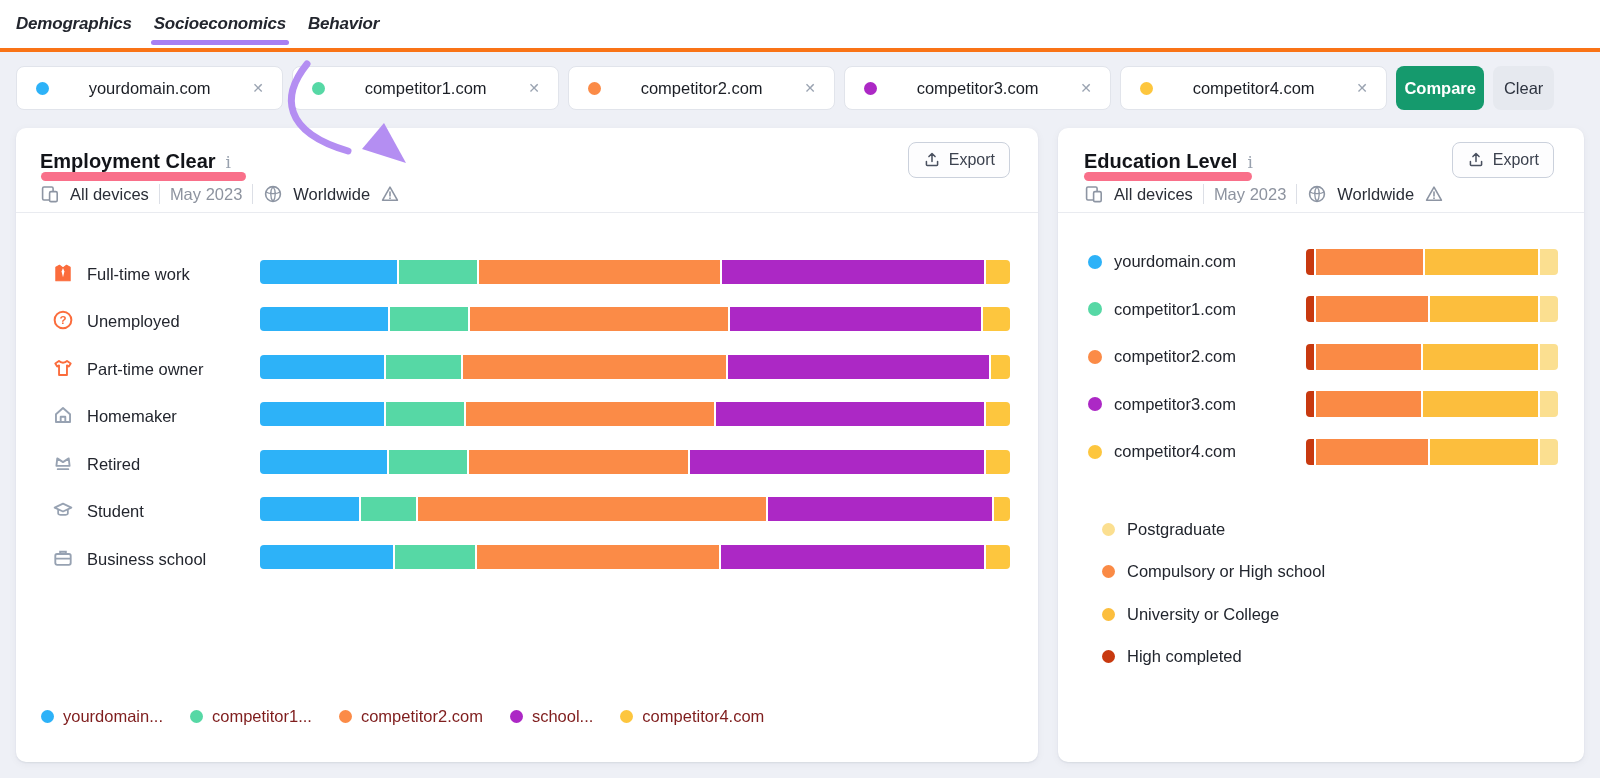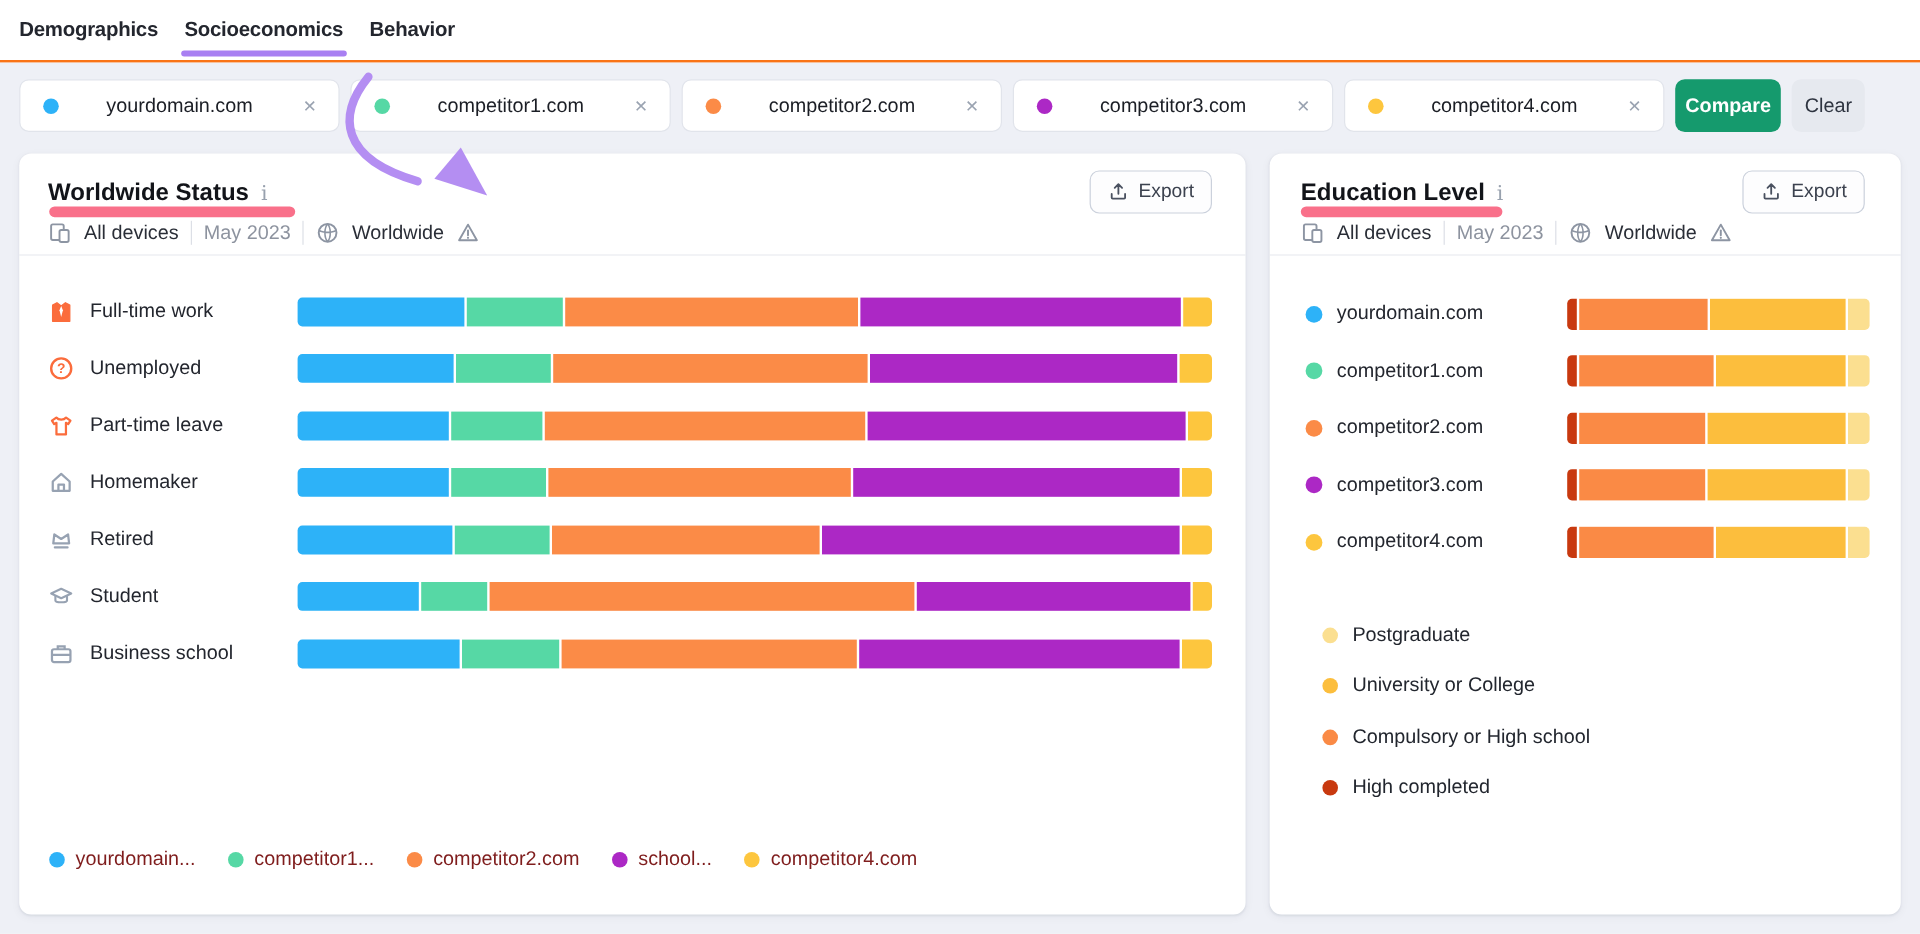--- a/index.html
+++ b/index.html
@@ -1,20 +1,20 @@
 <!DOCTYPE html>
 <html><head>
 <meta charset="utf-8">
 <style>
   html,body{margin:0;padding:0;background:#eef0f6;font-family:"Liberation Sans",sans-serif;}
   #page{position:relative;width:1600px;height:778px;background:#eef0f6;overflow:hidden;}
 
   
   .tabbar{position:absolute;top:0;left:0;width:100%;height:52px;background:#fff;
-    border-bottom:2px solid #f97316;display:flex;align-items:center;padding:0 16px;gap:22px;box-sizing:border-box;}
+    border-bottom:4px solid #f97316;display:flex;align-items:center;padding:0 16px;gap:22px;box-sizing:border-box;font-style:italic;}
   .tab{position:relative;height:100%;display:flex;align-items:center;font-size:17px;font-weight:bold;
     color:#23262e;cursor:pointer;letter-spacing:-.2px;}
   .tab.active::after{content:"";position:absolute;left:-3px;right:-3px;bottom:3px;height:5px;border-radius:3px;background:#a87ff2;}
 
   
   .chips-row{position:absolute;top:66px;left:16px;right:16px;height:44px;display:flex;gap:9px;align-items:center;}
   .chip{width:267px;height:44px;background:#fff;border:1px solid #e1e4eb;border-radius:8px;
     display:flex;align-items:center;padding:0 16px 0 19px;box-sizing:border-box;}
   .chip .dot{width:13px;height:13px;border-radius:50%;flex:none;}
   .chip .domain{flex:1;text-align:center;font-size:16.5px;color:#1b1e25;}
@@ -40,21 +40,21 @@
   .head-divider{position:absolute;top:84px;left:0;width:100%;height:1px;background:#e9ebf0;}
   .export-btn{position:absolute;top:14px;height:36px;padding:0 14px;display:flex;align-items:center;gap:8px;
     background:#fdfdfe;border:1px solid #cbd1dc;border-radius:8px;font-size:16px;color:#3c424f;
     font-family:inherit;cursor:pointer;}
   .export-btn svg{width:18px;height:18px;color:#4a5160;}
   #card-emp .export-btn{right:28px;}
   #card-edu .export-btn{right:30px;}
 
   
   #emp-rows{position:absolute;top:108px;left:24px;right:28px;}
-  .erow{height:47.5px;display:flex;align-items:center;}
+  .erow{height:47.5px;display:flex;align-items:flex-end;margin-left:12px;}
   .eicon{width:22px;height:22px;margin-right:13px;color:#97a2b2;flex:none;display:flex;}
   .eicon svg{width:22px;height:22px;}
   .eicon.orange{color:#fb6c3c;}
   .elabel{width:173px;font-size:16.5px;color:#23262e;flex:none;}
   .hbar{flex:1;height:24px;display:flex;gap:2px;}
   .hbar .seg{height:100%;}
   .hbar .seg:first-child{border-radius:4px 0 0 4px;}
   .hbar .seg:last-child{border-radius:0 4px 4px 0;}
 
   
@@ -114,21 +114,21 @@
           <span class="domain">competitor4.com</span>
           <span class="x">✕</span>
         </div>
       </div>
     <button class="btn-compare">Compare</button>
     <button class="btn-clear">Clear</button>
   </div>
 
   <div class="card" id="card-emp">
     <div class="card-head">
-      <span class="title">Worldwide Status</span><span class="info-i">i</span>
+      <span class="title">Employment Clear</span><span class="info-i">i</span>
       <div class="annot-underline" style="left:25px;top:44px;width:205px;"></div>
       <div class="scope">
         <svg viewBox="0 0 20 20">
             <rect x="2.6" y="3" width="10.5" height="13" rx="1.4" fill="none" stroke="currentColor" stroke-width="1.6"></rect>
             <rect x="9.6" y="7.6" width="7.6" height="10" rx="1.4" fill="#fff" stroke="currentColor" stroke-width="1.6"></rect>
           </svg>
         <span>All devices</span>
         <span class="sep"></span>
         <span class="muted">May 2023</span>
         <span class="sep"></span>
@@ -183,21 +183,21 @@
             <div class="seg" title="competitor3.com" style="flex:33.9 33.9 0;background:#ac28c5"></div>
             <div class="seg" title="competitor4.com" style="flex:3.6 3.6 0;background:#fdc63e"></div>
           </div>
         </div>
         <div class="erow">
           <span class="eicon orange">
             <svg viewBox="0 0 20 20">
               <path d="M6.3 3.6 L3 5.9 L4.7 8.6 L6.4 7.6 V16.4 H13.6 V7.6 L15.3 8.6 L17 5.9 L13.7 3.6 C12.8 4.7 11.5 5.2 10 5.2 C8.5 5.2 7.2 4.7 6.3 3.6 Z" fill="none" stroke="currentColor" stroke-width="1.7" stroke-linejoin="round"></path>
             </svg>
           </span>
-          <span class="elabel">Part-time leave</span>
+          <span class="elabel">Part-time owner</span>
           <div class="hbar">
             <div class="seg" title="yourdomain.com" style="flex:16.7 16.7 0;background:#2db2f8"></div>
             <div class="seg" title="competitor1.com" style="flex:10.1 10.1 0;background:#56d8a5"></div>
             <div class="seg" title="competitor2.com" style="flex:35.4 35.4 0;background:#fb8b47"></div>
             <div class="seg" title="competitor3.com" style="flex:35.2 35.2 0;background:#ac28c5"></div>
             <div class="seg" title="competitor4.com" style="flex:2.6 2.6 0;background:#fdc63e"></div>
           </div>
         </div>
         <div class="erow">
           <span class="eicon gray">
@@ -371,26 +371,26 @@
             <div class="seg" title="Postgraduate" style="flex:7.5 7.5 0;background:#fbdf90"></div>
           </div>
         </div>
       </div>
     <div id="edu-legend">
         <div class="vlitem">
           <span class="ldot" style="background:#fbdf90"></span>
           <span>Postgraduate</span>
         </div>
         <div class="vlitem">
+          <span class="ldot" style="background:#fa8a45"></span>
+          <span>Compulsory or High school</span>
+        </div>
+        <div class="vlitem">
           <span class="ldot" style="background:#fcbe3d"></span>
           <span>University or College</span>
-        </div>
-        <div class="vlitem">
-          <span class="ldot" style="background:#fa8a45"></span>
-          <span>Compulsory or High school</span>
         </div>
         <div class="vlitem">
           <span class="ldot" style="background:#c8390f"></span>
           <span>High completed</span>
         </div>
       </div>
   </div>
 
   <svg class="arrow-annot" viewBox="0 0 1600 778">
     <path d="M307,64 C281,96 283,132 348,151" fill="none" stroke="#b48ef2" stroke-width="7" stroke-linecap="round"></path>

